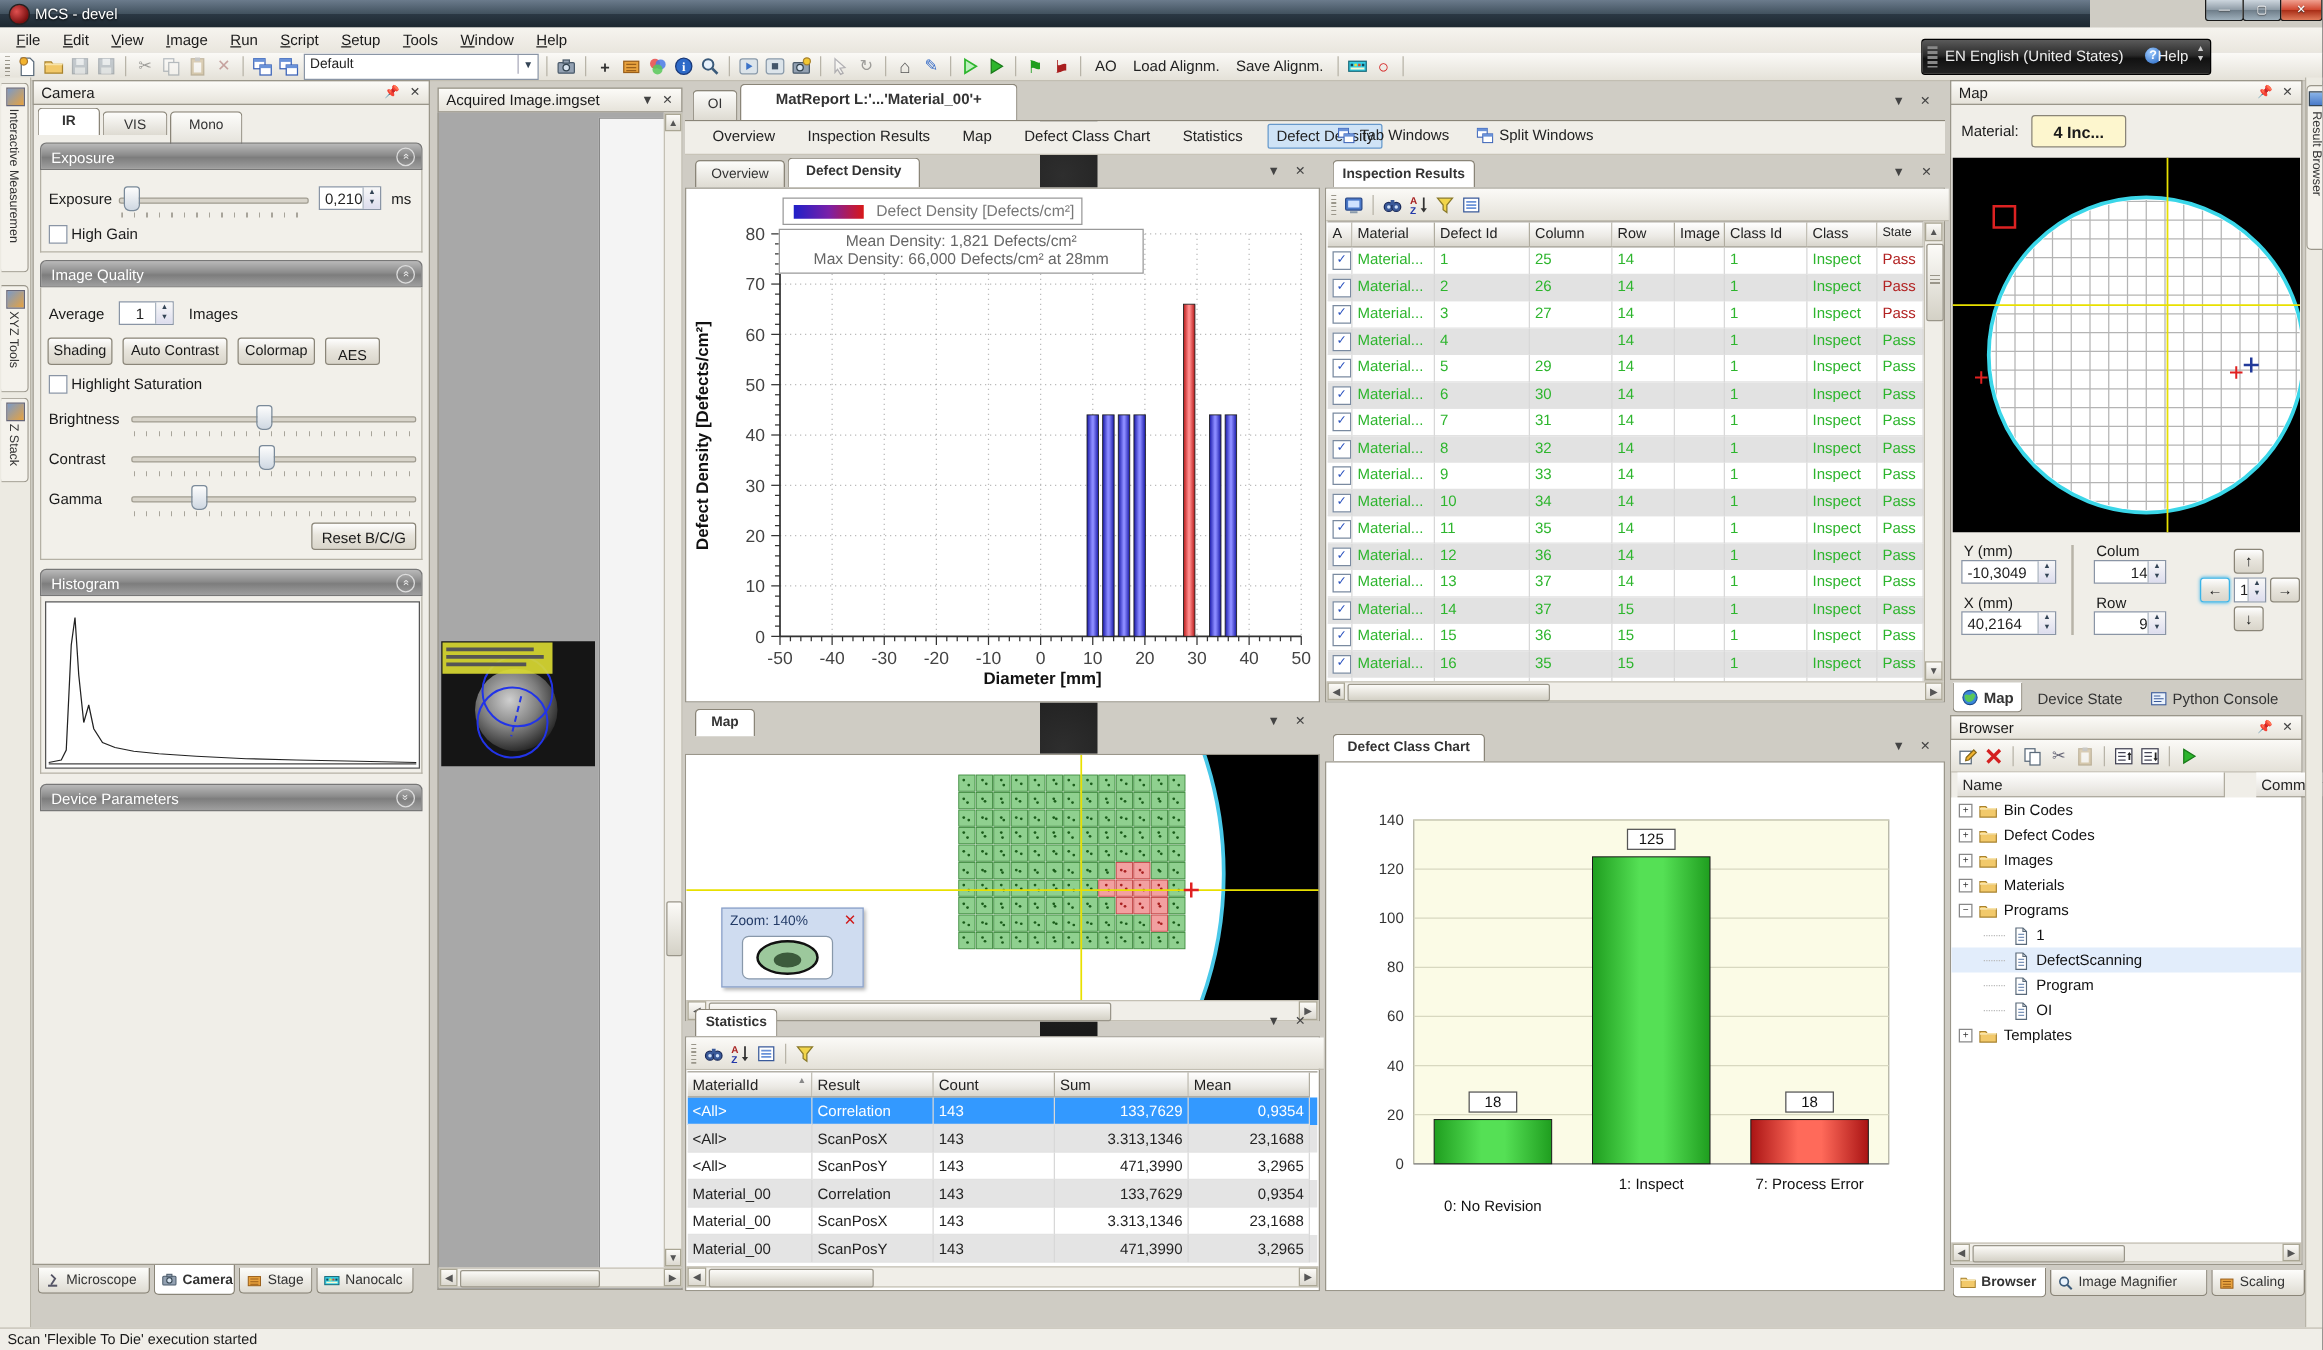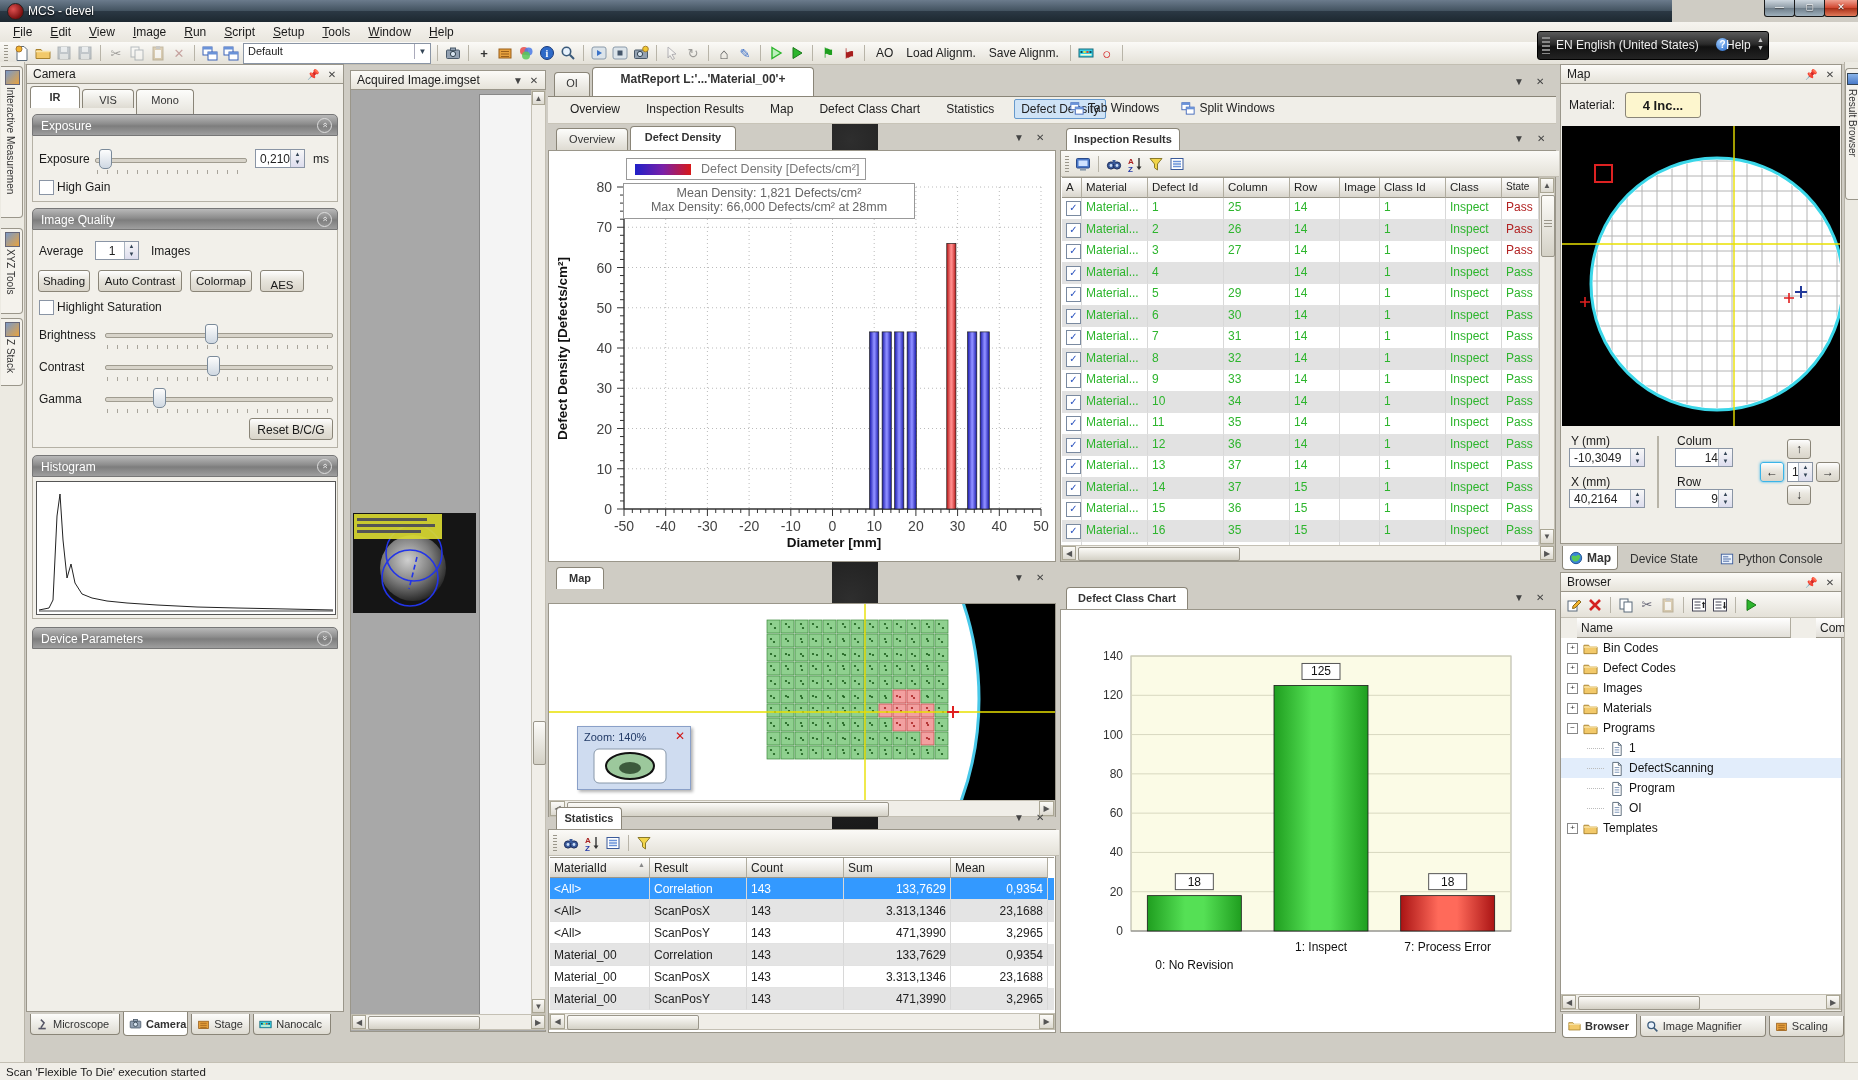--- a/index.html
+++ b/index.html
@@ -1596,21 +1596,21 @@
             <use href="#i-listdown"></use>
           </svg>
         </span>
       <div class="tsep"></div>
       <span class="tico">
           <svg class="ic16">
             <use href="#i-play"></use>
           </svg>
         </span>
     </div>
-    <div style="position:absolute;left:16px;top:26px;width:280px;height:20px;display:flex;gap:25px;">
+    <div style="position:absolute;left:5px;top:26px;width:280px;height:20px;display:flex;gap:25px;">
       <div class="td th" style="width:214px;background:linear-gradient(#fff,#e2dfd8);border-right:1px solid #b0ac9f;border-bottom:1px solid #9a968a;">Name</div>
       <div class="td th" style="width:66px;background:linear-gradient(#fff,#e2dfd8);border-bottom:1px solid #9a968a;">Comment</div>
     </div>
     <div id="browser-tree" style="position:absolute;left:0;top:46px;width:280px;height:356px;background:#fff;overflow:hidden;">
         <div class="treerow">
           <div style="width: 0px; flex-shrink: 0;"></div>
           <div class="expander">+</div>
           <span style="margin: 0px 5px; display: inline-flex;">
             <svg width="15" height="15">
               <use href="#i-folder"></use>

